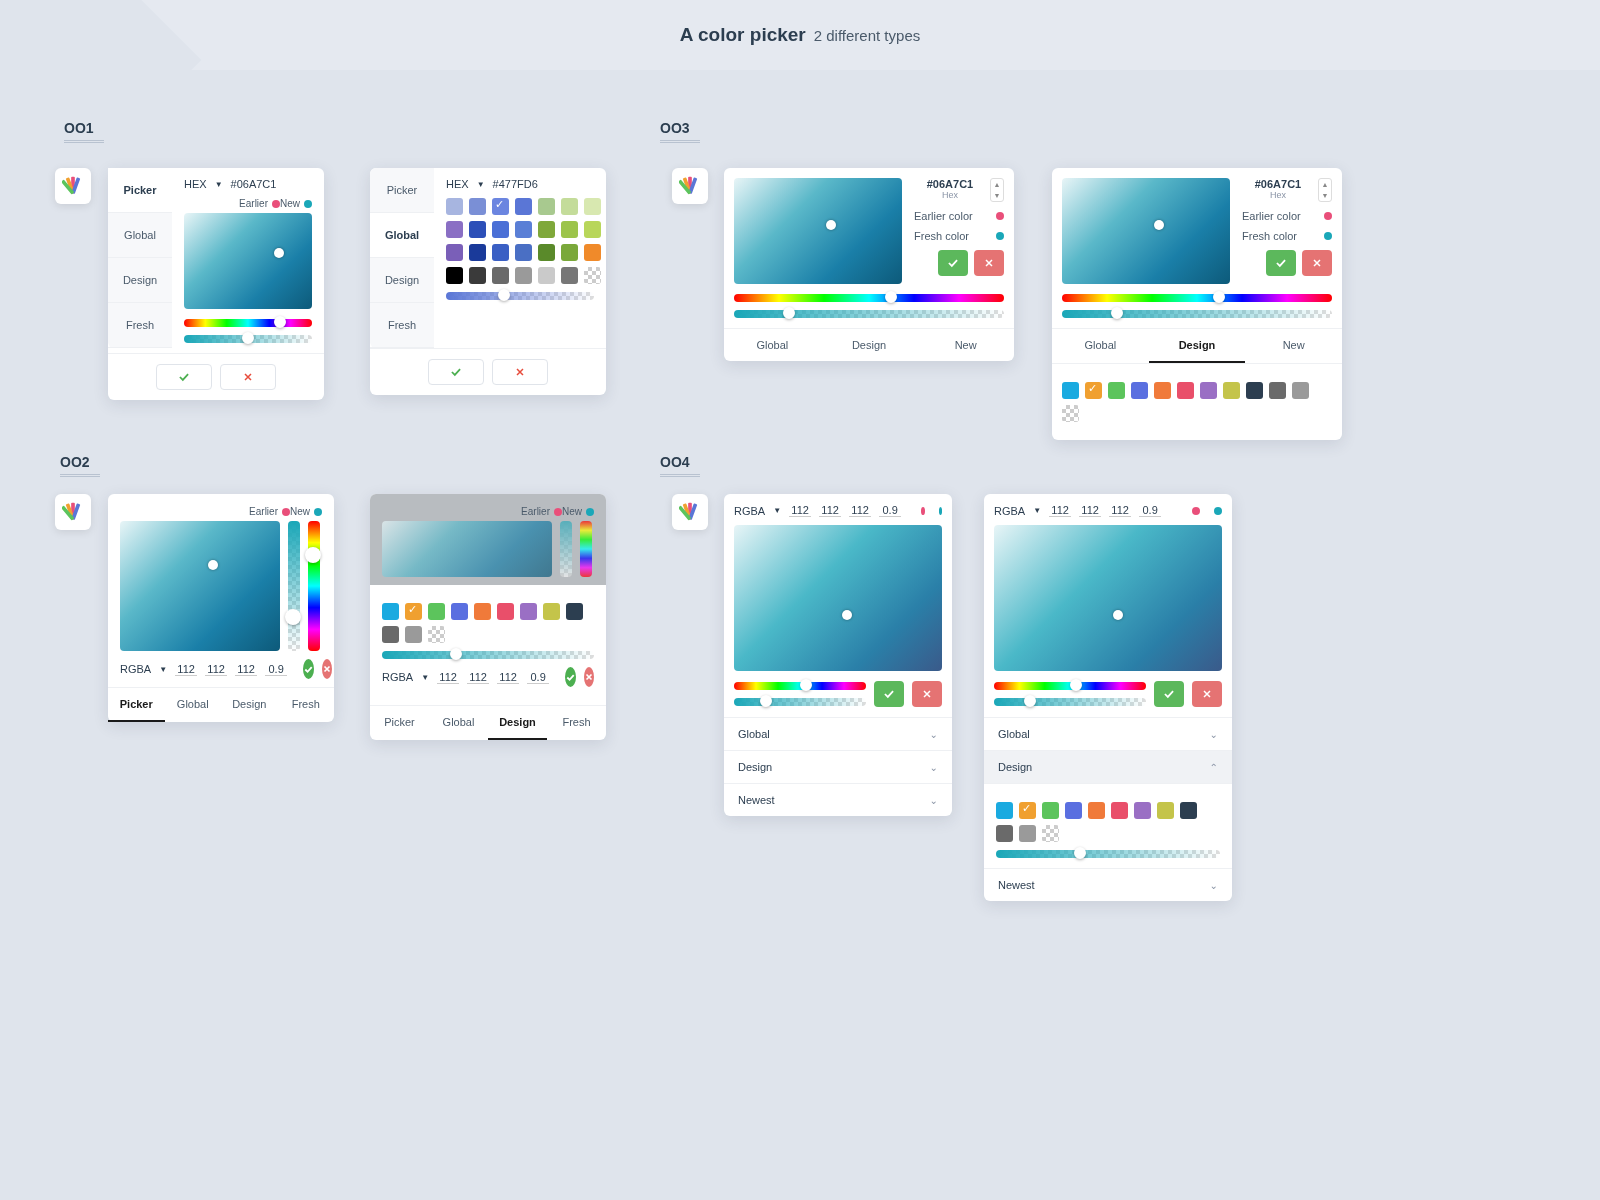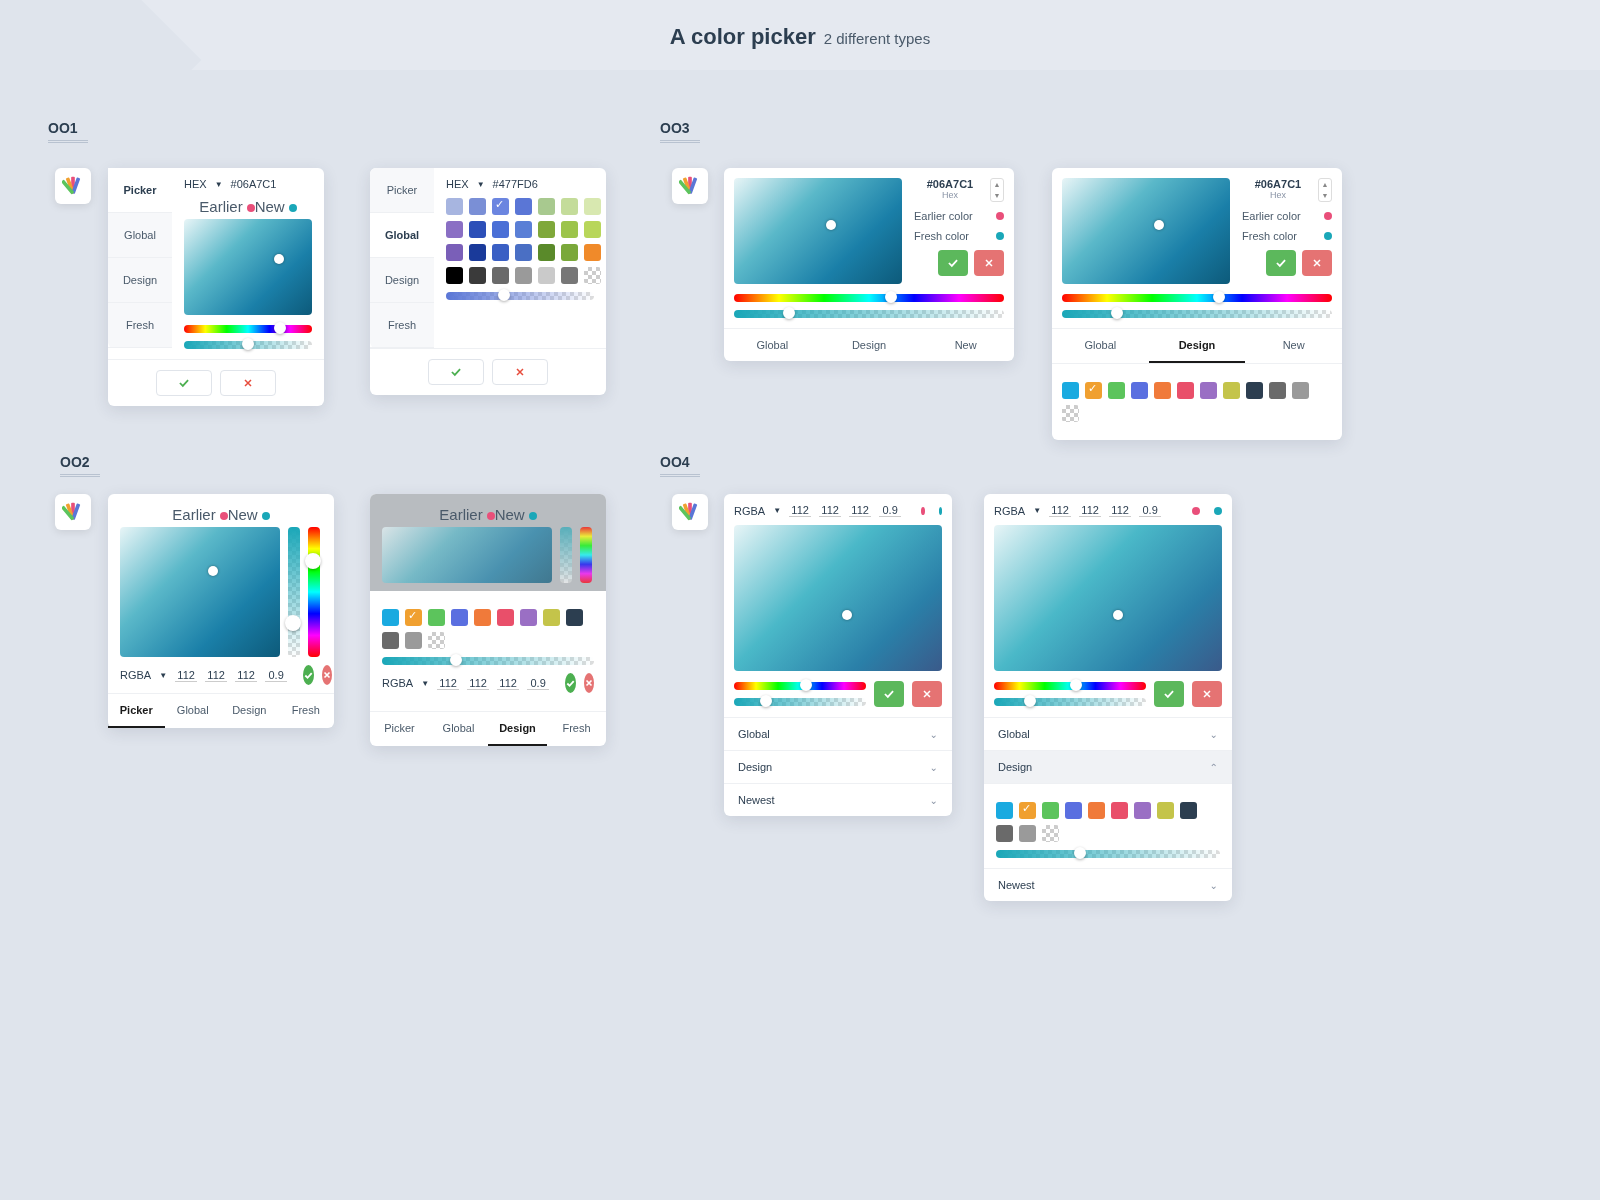--- a/index.html
+++ b/index.html
@@ -1,33 +1,33 @@
 <!DOCTYPE html>
 <html><head>
 <meta charset="utf-8">
 <style>
 *{box-sizing:border-box;margin:0;padding:0;font-family:-apple-system,BlinkMacSystemFont,'Segoe UI',sans-serif}
 body{background:#dfe4ec;width:1600px;height:1200px;position:relative;overflow:hidden}
 .top-band{position:absolute;top:0;left:0;right:0;height:70px;background:#e5e9f0}
 .top-band:before{content:'';position:absolute;left:-40px;top:-40px;width:200px;height:200px;background:#dfe4ec;transform:rotate(45deg)}
 .hdr{position:absolute;top:24px;left:0;right:0;text-align:center;color:#2c3e50}
-.hdr b{font-size:22px;font-weight:700}
+.hdr b{font-size:19px;font-weight:700}
 .hdr span{font-size:15px;color:#4a5a6a;margin-left:8px}
 .sec-label{position:absolute;font-size:14px;font-weight:700;color:#2c3e50}
 .sec-label:after{content:'';position:absolute;left:0;top:20px;width:40px;border-bottom:3px double #b8c2d0}
 .card{background:#fff;border-radius:6px;box-shadow:0 4px 16px rgba(40,50,70,.12);position:absolute}
 .fan-icon{width:36px;height:36px;background:#fff;border-radius:6px;box-shadow:0 2px 8px rgba(0,0,0,.1);display:flex;align-items:center;justify-content:center;position:absolute}
 .fan-icon svg{width:22px;height:22px}
 .side-tabs{float:left;width:64px;background:#f7f8fa;border-radius:6px 0 0 6px}
 .side-tab{height:45px;display:flex;align-items:center;justify-content:center;font-size:11px;color:#4a5a6a;border-bottom:1px solid #eef0f3;cursor:pointer}
 .side-tab.active{background:#fff;font-weight:700;color:#2c3e50}
 .main1{margin-left:64px;padding:10px 12px}
 .hex-row{display:flex;align-items:center;gap:8px;font-size:11px;color:#2c3e50;margin-bottom:8px}
 .hex-row .caret{font-size:8px}
-.en-row{display:flex;justify-content:center;font-size:15px;color:#4a5a6a;margin-bottom:4px}
+.en-row{display:flex;justify-content:flex-end;font-size:10px;color:#4a5a6a;margin-bottom:4px}
 .dot{display:inline-block;width:8px;height:8px;border-radius:50%;margin-left:4px;vertical-align:middle}
 .dot.pink{background:#e94f7a}
 .dot.teal{background:#1aa7b8}
 .grad{background:linear-gradient(135deg,#e8f5f7 0%,#5ab8c9 35%,#1a7fa8 70%,#0d5a7a 100%);border-radius:4px;position:relative}
 .grad .cursor{position:absolute;width:10px;height:10px;background:#fff;border-radius:50%;box-shadow:0 0 3px rgba(0,0,0,.4)}
 .hue-bar{height:8px;border-radius:4px;background:linear-gradient(90deg,#f00,#ff0,#0f0,#0ff,#00f,#f0f,#f00);position:relative;margin-top:10px}
 .alpha-bar{height:8px;border-radius:4px;background:linear-gradient(90deg,#1aa7b8,rgba(26,167,184,0)),repeating-conic-gradient(#ddd 0 25%,#fff 0 50%) 0 0/8px 8px;position:relative;margin-top:8px}
 .slider-thumb{position:absolute;width:12px;height:12px;background:#fff;border:2px solid #fff;border-radius:50%;box-shadow:0 1px 3px rgba(0,0,0,.3);top:-3px}
 .btn-row{display:flex;gap:8px;padding:10px;justify-content:center;border-top:1px solid #eef0f3}
 .btn{flex:1;max-width:56px;height:26px;border:1px solid #e0e4ea;border-radius:4px;display:flex;align-items:center;justify-content:center;cursor:pointer;background:#fff}
@@ -64,21 +64,21 @@
 .accordion-item .chev{font-size:10px;color:#8a94a6}
 </style>
 </head>
 <body>
 
 <div class="top-band"></div>
 <div class="hdr">
   <b>A color picker</b><span>2 different types</span>
 </div>
 
-<div class="sec-label" style="left:48px;top:120px">OO1</div>
+<div class="sec-label" style="left:64px;top:120px">OO1</div>
 <div class="sec-label" style="left:60px;top:454px">OO2</div>
 <div class="sec-label" style="left:660px;top:120px">OO3</div>
 <div class="sec-label" style="left:660px;top:454px">OO4</div>
 
 <div class="fan-icon" style="left:55px;top:168px">
 <svg viewBox="0 0 24 24">
       <rect x="10" y="2" width="4" height="18" rx="1" fill="#e94f7a"></rect>
       <rect x="10" y="2" width="4" height="18" rx="1" fill="#f0a030" transform="rotate(-20 12 20)"></rect>
       <rect x="10" y="2" width="4" height="18" rx="1" fill="#5a76d6" transform="rotate(20 12 20)"></rect>
       <rect x="10" y="2" width="4" height="18" rx="1" fill="#5cc45c" transform="rotate(-40 12 20)"></rect>

